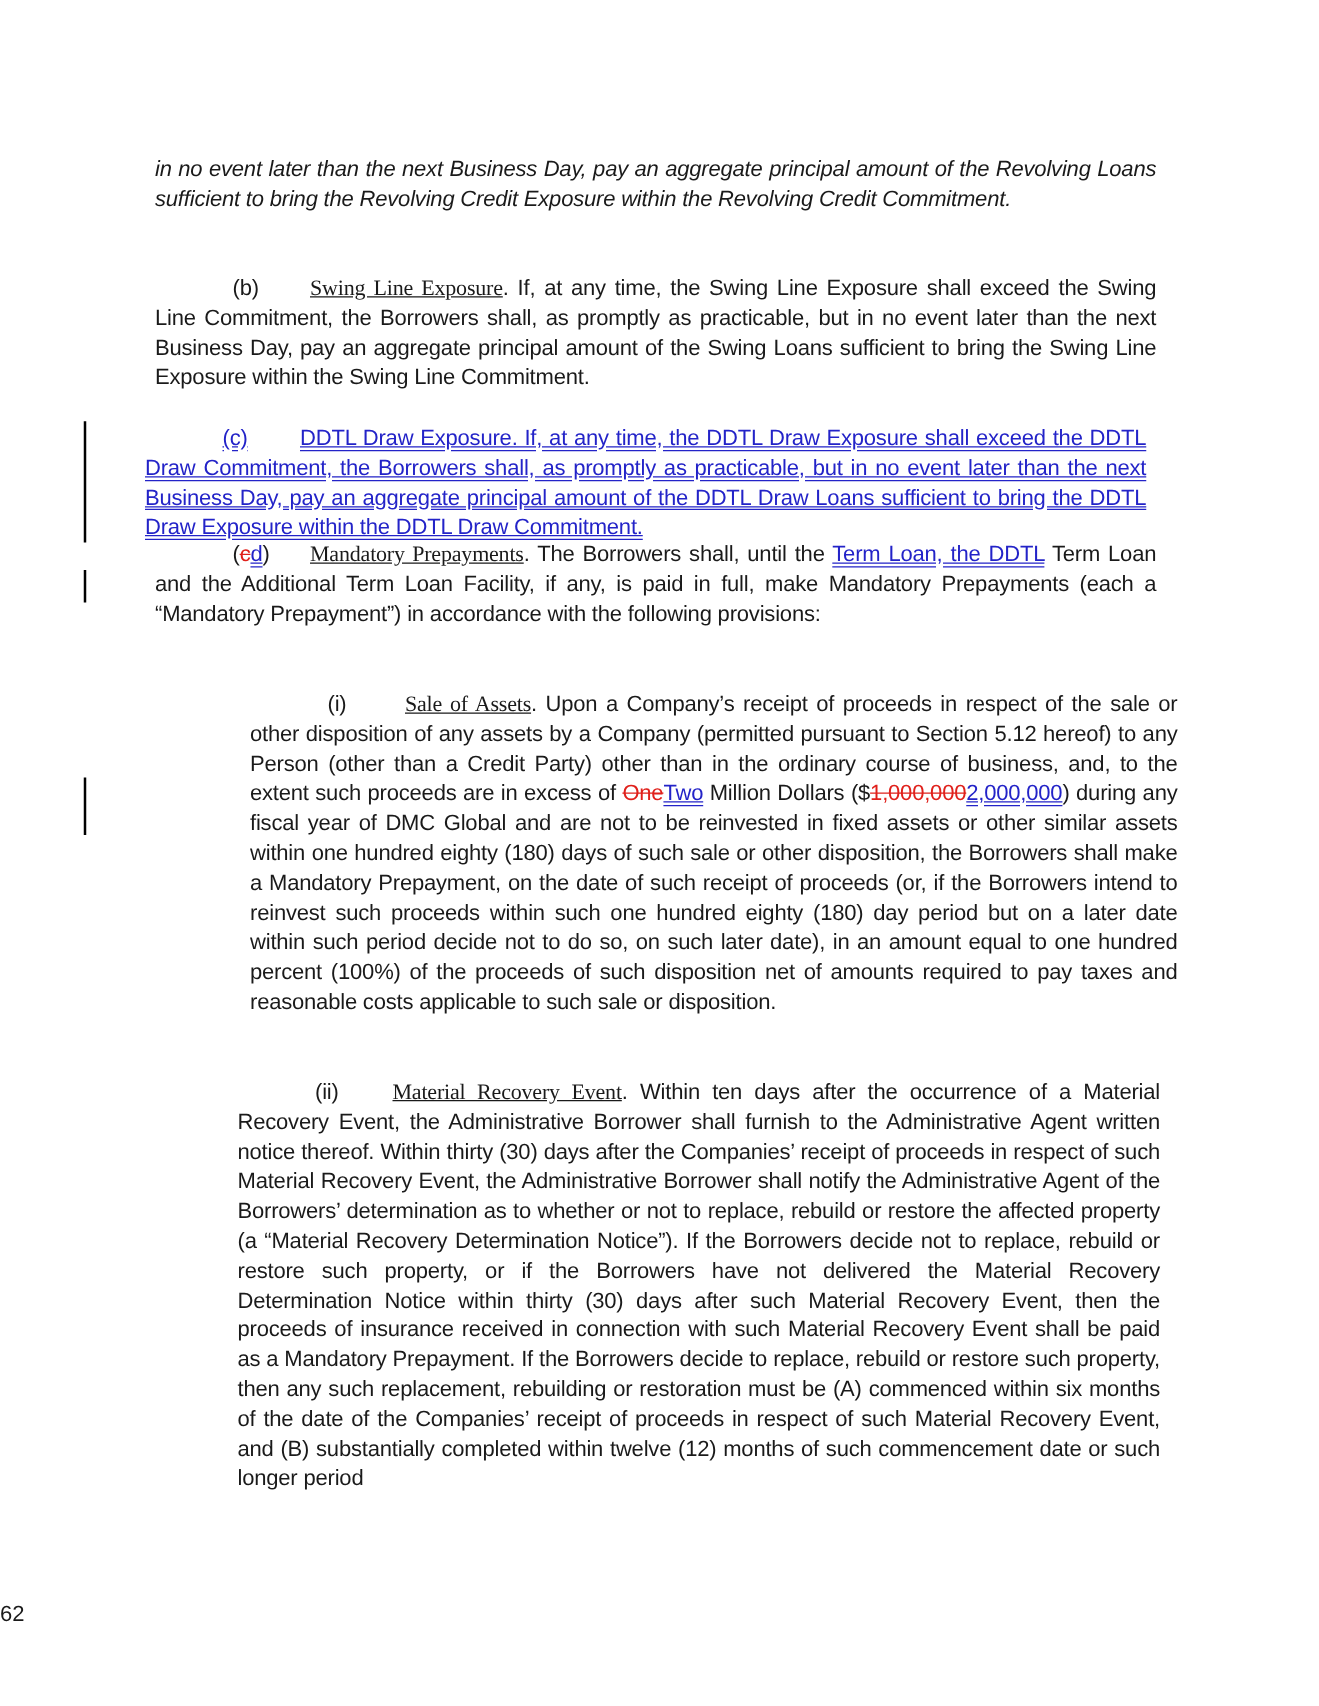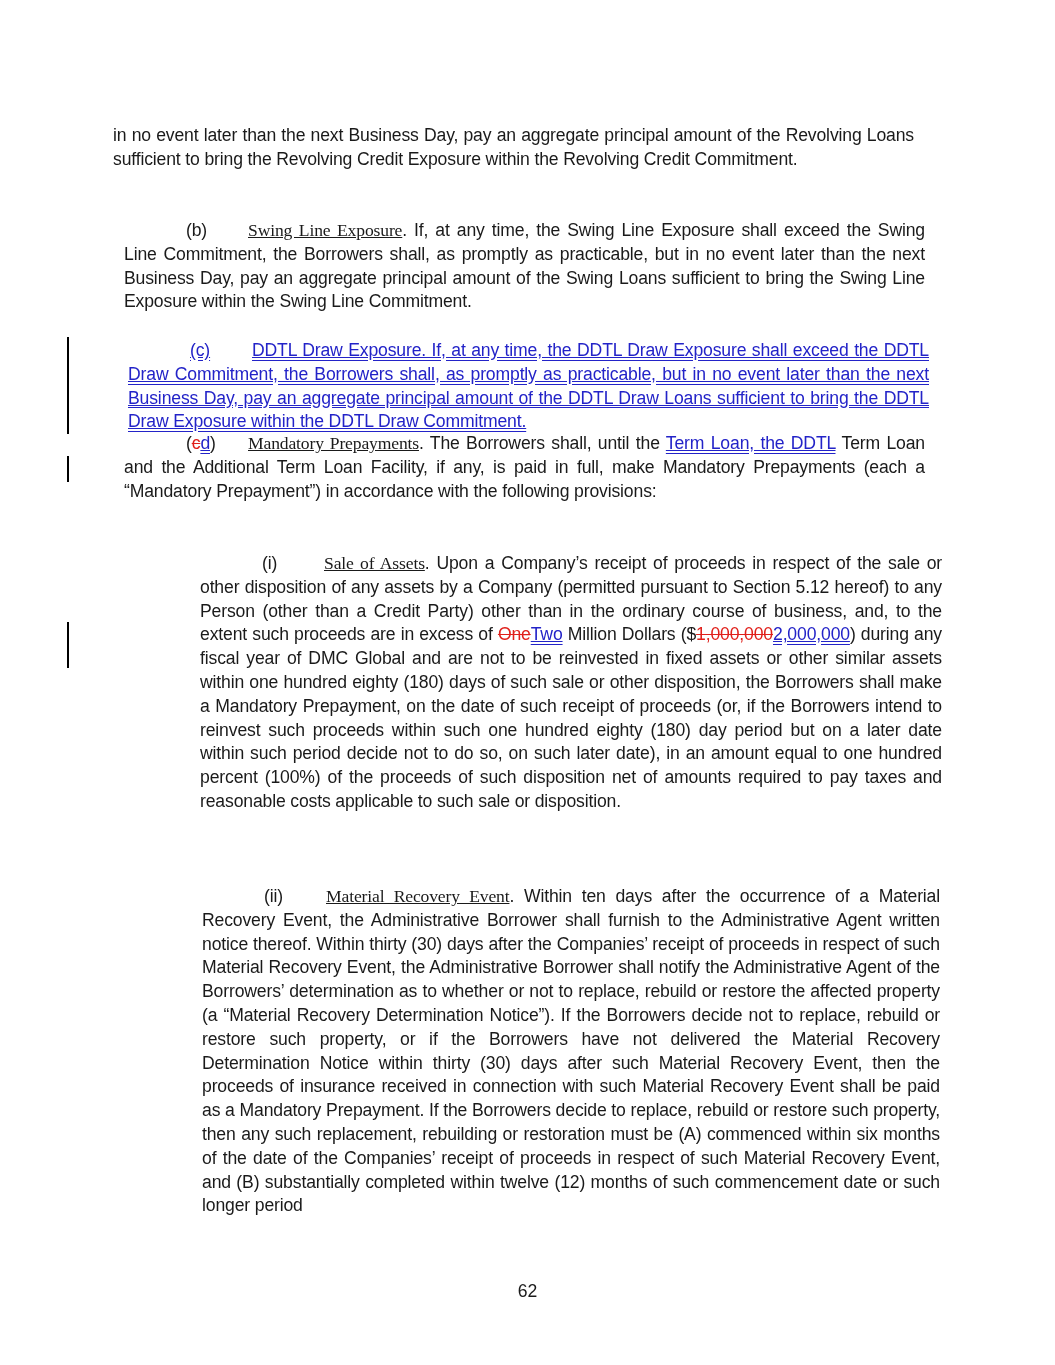--- a/index.html
+++ b/index.html
@@ -10,26 +10,26 @@
     font-size: 17.6px;
   }
   .page { position: absolute; left: 0; top: 0; width: 1055px; height: 1365px; }
   .para {
     position: absolute;
     text-align: justify;
     line-height: 23.8px;
     margin: 0;
     letter-spacing: -0.15px;
   }
-  .p-top { left: 113px; top: 124px; width: 801px; }
+  .p-top { left: 124px; top: 124px; width: 801px; font-style: italic; }
   .p-b   { left: 124px; top: 219px; width: 801px; }
-  .p-c   { left: 128px; top: 339px; width: 801px; }
+  .p-c   { left: 116px; top: 339px; width: 801px; }
   .p-d   { left: 124px; top: 432px; width: 801px; }
   .p-i   { left: 200px; top: 552px; width: 742px; }
-  .p-ii  { left: 202px; top: 862px; width: 738px; margin-top: 23px; }
+  .p-ii  { left: 190px; top: 862px; width: 738px; }
   .indent1 { display: inline-block; width: 62px; }
   .label { display: inline-block; width: 62px; }
   .u { text-decoration: underline; font-family: Liberation Serif, serif; }
   .ins {
     color: #2323c8;
     text-decoration: underline double;
     text-decoration-color: #2323c8;
   }
   .del {
     color: #e0201b;
@@ -37,21 +37,21 @@
     text-decoration-color: #e0201b;
   }
   .change-bar {
     position: absolute; left: 67px; width: 2px; background: #000;
   }
   .cb1 { top: 337px; height: 97px; }
   .cb2 { top: 456px; height: 26px; }
   .cb3 { top: 622px; height: 46px; }
   .page-number {
     position: absolute; top: 1281px; left: 0; width: 1055px;
-    text-align: center; font-size: 17.6px;
+    font-size: 17.6px;
   }
 </style>
 </head>
 <body>
 
 <div class="page">
 
   <div class="change-bar cb1"></div>
   <div class="change-bar cb2"></div>
   <div class="change-bar cb3"></div>

